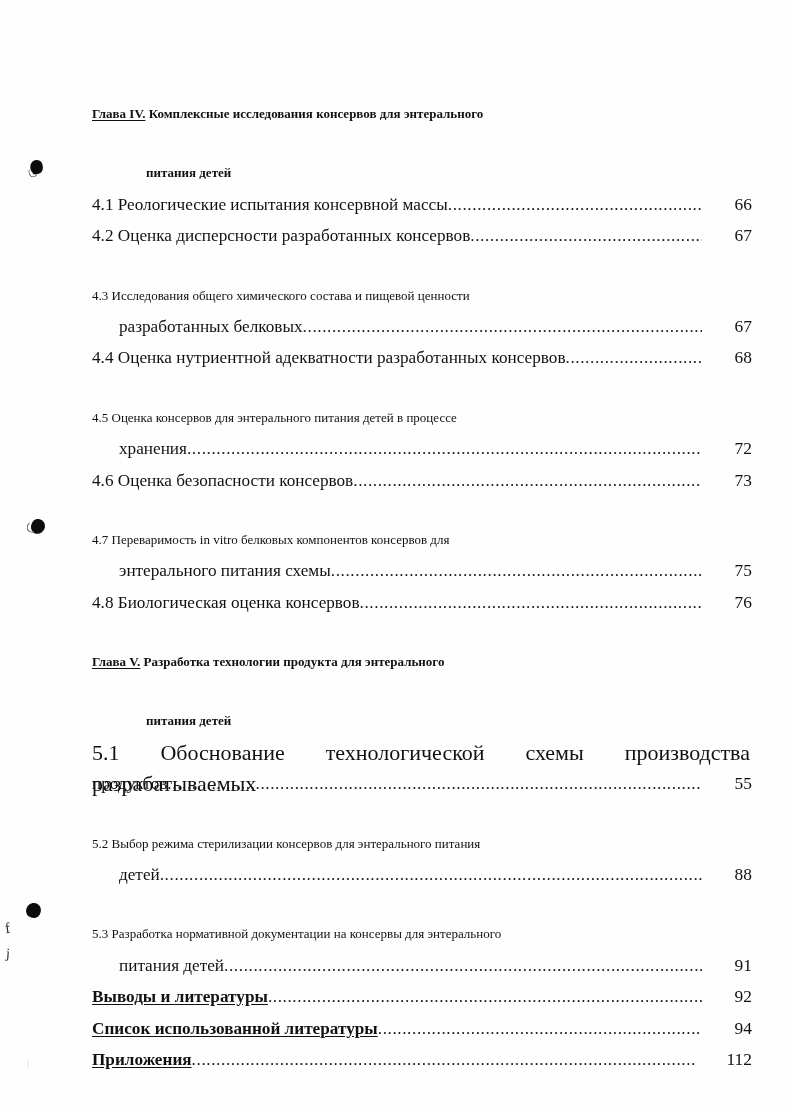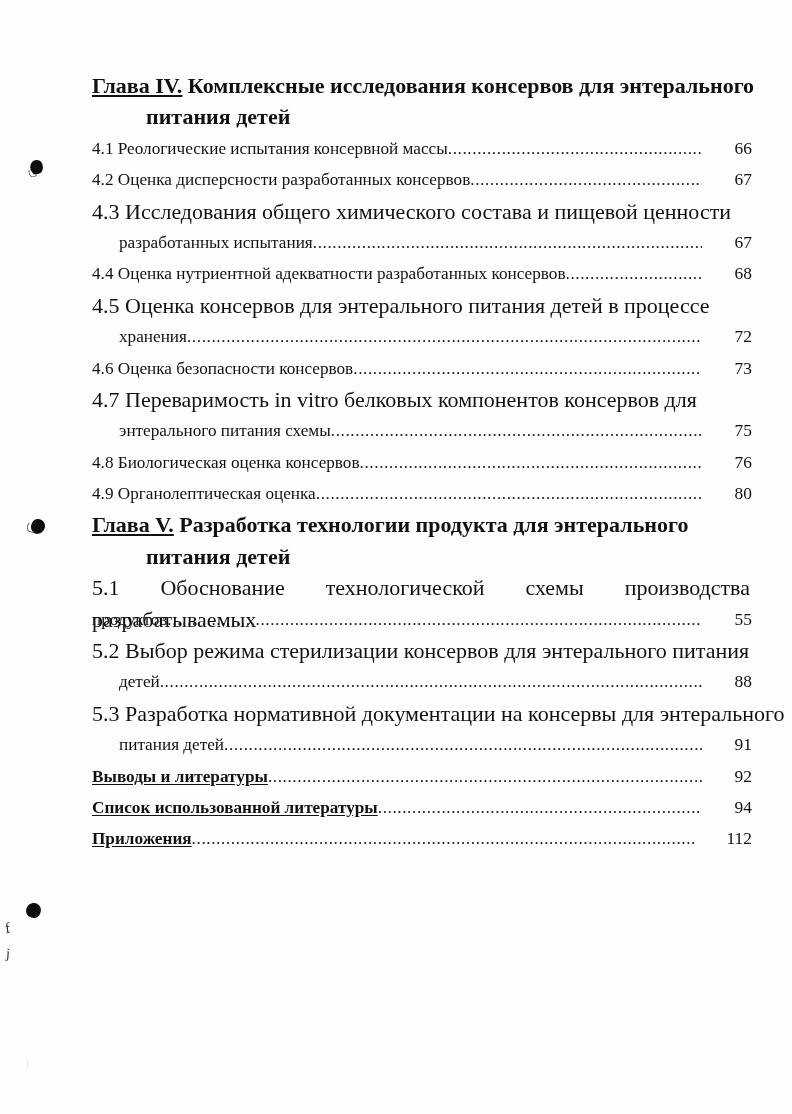--- a/index.html
+++ b/index.html
@@ -103,24 +103,25 @@
     height: 31.4px;
     text-align: justify;
     text-align-last: justify;
     white-space: normal;
     width: 658px;
   }
 
   
   .row-plain {
     display: block;
-    font-size: 22px;
+    font-size: 13px;
     line-height: 31.4px;
     height: 31.4px;
     white-space: pre;
+    margin-top: 28px;
   }
 
   
   .blot {
     position: absolute;
     background: #0d0d0d;
     pointer-events: none;
   }
   .blot-a {
     left: 30px; top: 160px;
@@ -201,21 +202,21 @@
     </div>
 
     <div class="row ind-0">
       <span class="txt">4.2 Оценка дисперсности разработанных консервов</span>
       <span class="leader"></span>
       <span class="pg">67</span>
     </div>
 
     <div class="row-plain ind-0">4.3 Исследования общего химического состава и пищевой ценности</div>
     <div class="row ind-1">
-      <span class="txt">разработанных испытания</span>
+      <span class="txt">разработанных белковых</span>
       <span class="leader"></span>
       <span class="pg">67</span>
     </div>
 
     <div class="row ind-0">
       <span class="txt">4.4 Оценка нутриентной адекватности разработанных консервов</span>
       <span class="leader"></span>
       <span class="pg">68</span>
     </div>
 
@@ -238,25 +239,20 @@
       <span class="leader"></span>
       <span class="pg">75</span>
     </div>
 
     <div class="row ind-0">
       <span class="txt">4.8 Биологическая оценка консервов</span>
       <span class="leader"></span>
       <span class="pg">76</span>
     </div>
 
-    <div class="row ind-0">
-      <span class="txt">4.9 Органолептическая оценка</span>
-      <span class="leader"></span>
-      <span class="pg">80</span>
-    </div>
 
     <div class="row-plain chapter ind-0"><span class="uline">Глава V.</span><span> Разработка технологии продукта для энтерального</span></div>
     <div class="row-plain chapter-cont ind-2">питания детей</div>
 
     <div class="row-justify ind-0">5.1 Обоснование технологической схемы производства разрабатываемых</div>
     <div class="row ind-0">
       <span class="txt">продуктов</span>
       <span class="leader"></span>
       <span class="pg">55</span>
     </div>

